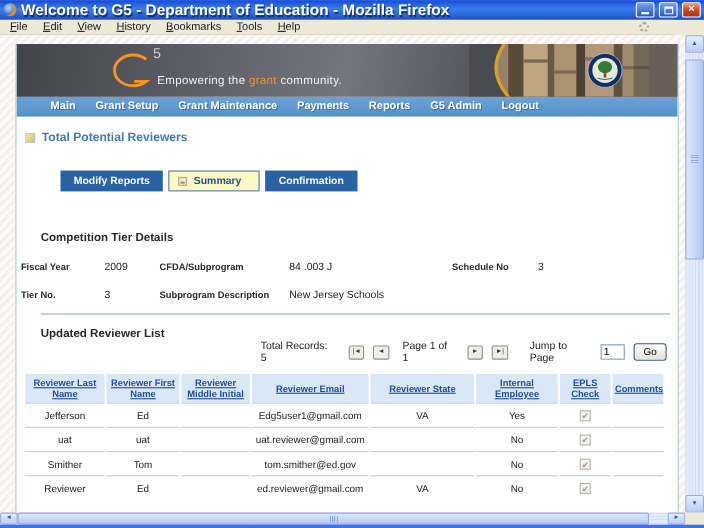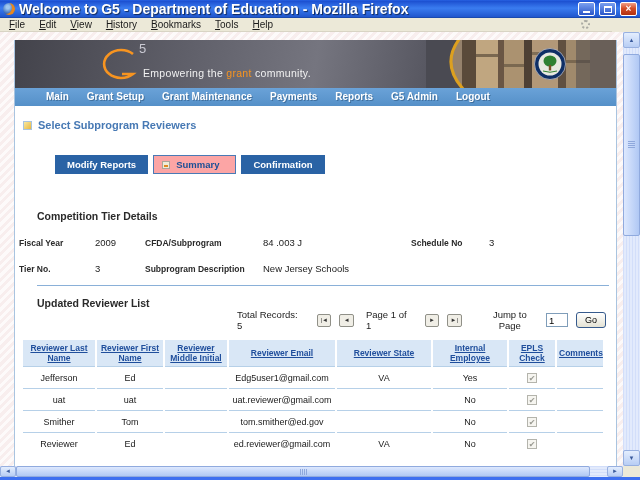--- a/index.html
+++ b/index.html
@@ -67,40 +67,40 @@
 
   
   .heading-row { display:flex; align-items:center; gap:6px; margin:13px 0 0 8px; }
   .bullet-icon { width:9px; height:9px; background:linear-gradient(135deg,#f8e8a0,#e8b840);
     border:1px solid #a8c4e0; flex:0 0 auto; }
   .page-heading { font-size:11px; font-weight:bold; color:#4779b4; }
 
   
   .tabs { display:flex; gap:5px; margin:24px 0 0 40px; align-items:stretch; }
   .tab { background:#2a63a5; color:#fff; font-size:9.5px; font-weight:bold; padding:4px 12px 3px; }
-  .tab.active { background:#fca5a5; color:#1a4f96; border:1px solid #4a7ab5;
+  .tab.active { background:#fef9c3; color:#1a4f96; border:1px solid #4a7ab5;
     display:flex; gap:6px; align-items:center; padding:3px 16px 3px 8px; }
   .tab-icon { width:8px; height:8px; background:#f0ecd8; border:1px solid #aaa69a; position:relative; }
   .tab-icon::after { content:""; position:absolute; left:1px; top:3px; width:4px; height:2px; background:#e08820; }
 
   
   .section-title { font-size:10.5px; font-weight:bold; color:#2a2a2a; margin:36px 0 0 22px; }
   .section-title.second { margin-top:11px; }
   .tier-grid { display:grid; grid-template-columns:76px 50px 118px 148px 78px 30px;
     margin:15px 0 0 4px; row-gap:15px; align-items:baseline; }
   .f-label { font-size:8.5px; font-weight:bold; color:#2a2a2a; }
   .f-value { font-size:9.5px; color:#222; }
   .divider { border:0; border-top:1px solid #8ab0d8; margin:11px 0 0 22px; width:572px; }
 
   
   .pager { display:flex; align-items:center; margin:0 10px 0 222px; font-size:9.5px; color:#222; }
   .pg-btn { width:15px; height:13px; background:#f0eee6; border:1px solid #909088; border-radius:2px;
     font-size:6px; line-height:11px; text-align:center; color:#333; padding:0; }
   .pager .sp14 { margin-left:14px; } .pager .sp8 { margin-left:8px; } .pager .sp12 { margin-left:12px; }
-  .pager .sp20 { margin-left:20px;text-align:center; }
+  .pager .sp20 { margin-left:20px; }
   .jump-input { width:22px; height:14px; border:1px solid #7f9db9; font-size:9.5px; padding:0 2px;
     font-family:"Liberation Sans",sans-serif; }
   .go-btn { height:16px; padding:0 8px; font-size:9px; background:linear-gradient(#ffffff,#e4e2d4);
     border:1px solid #365a8c; border-radius:3px; font-family:"Liberation Sans",sans-serif; }
 
   
   .reviewer-table { border-collapse:separate; border-spacing:2px 0; margin:9px 0 0 6px;
     table-layout:fixed; width:566px; }
   .reviewer-table th { background:#d9e7f6; color:#1f4e9c; font-size:8.5px; font-weight:bold;
     text-decoration:underline; text-align:center; vertical-align:middle; padding:3px 2px; height:26px; }
@@ -209,21 +209,21 @@
       <span class="nav-item">Grant Setup</span>
       <span class="nav-item">Grant Maintenance</span>
       <span class="nav-item">Payments</span>
       <span class="nav-item">Reports</span>
       <span class="nav-item">G5 Admin</span>
       <span class="nav-item">Logout</span>
     </div>
 
     <div class="heading-row">
       <span class="bullet-icon"></span>
-      <span class="page-heading">Select Subprogram Reviewers</span>
+      <span class="page-heading">Total Potential Reviewers</span>
     </div>
 
     <div class="tabs">
       <span class="tab">Modify Reports</span>
       <span class="tab active">
         <span class="tab-icon"></span>
         <span>Summary</span>
       </span>
       <span class="tab">Confirmation</span>
     </div>

